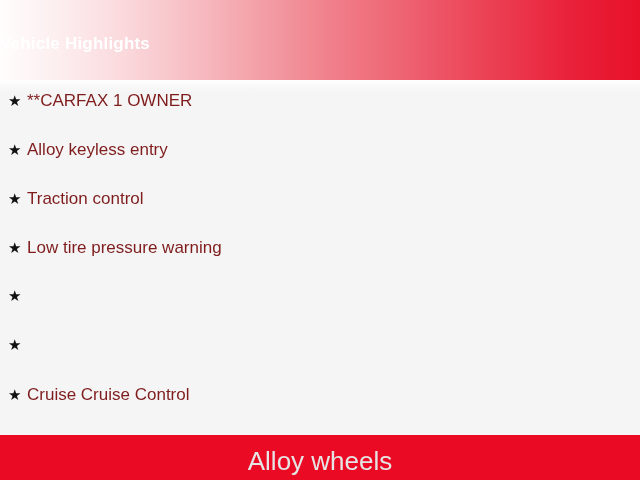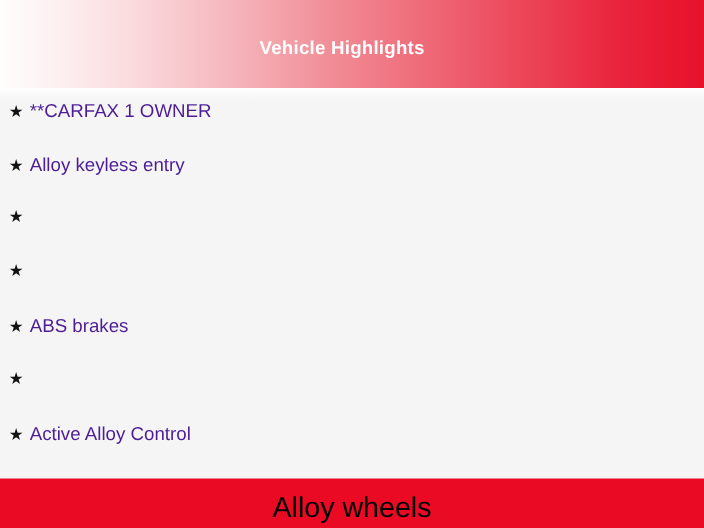--- a/index.html
+++ b/index.html
@@ -39,21 +39,21 @@
         #f4a7ae 38%,
         #f18a94 48%,
         #ef707d 58%,
         #ed5667 68%,
         #eb3a4e 79%,
         #e9213a 89%,
         #e8112a 100%
     );
     display: flex;
     align-items: center;
-    justify-content: center;
+    justify-content: flex-start;
     box-sizing: border-box;
     padding-right: 18px;
   }
   .header-title {
     color: #ffffff;
     font-size: 17px;
     font-weight: bold;
     letter-spacing: 0.2px;
     line-height: 1;
     white-space: nowrap;
@@ -90,38 +90,38 @@
   }
   .bullet-star {
     flex: 0 0 auto;
     width: 19px;
     color: #111111;
     font-size: 15px;
     line-height: 1;
     text-align: left;
   }
   .highlight-label {
-    color: #4c1d95;
+    color: #7f1d1d;
     font-size: 17px;
     line-height: 1;
     white-space: nowrap;
   }
 
   
   .footer {
     width: 640px;
     height: 49px;
     flex: 0 0 49px;
     background: #eb0a23;
     display: flex;
     align-items: center;
     justify-content: center;
   }
   .footer-label {
-    color: #000000;
+    color: #e5e5e5;
     font-size: 26px;
     font-weight: normal;
     line-height: 1;
     white-space: nowrap;
     margin-top: 2px;
   }
 </style>
 </head>
 <body>
 
@@ -139,38 +139,39 @@
       <span class="highlight-label">**CARFAX 1 OWNER</span>
     </li>
 
     <li class="highlight-item">
       <span class="bullet-star">★</span>
       <span class="highlight-label">Alloy keyless entry</span>
     </li>
 
     <li class="highlight-item">
       <span class="bullet-star">★</span>
+      <span class="highlight-label">Traction control</span>
+    </li>
+
+    <li class="highlight-item">
+      <span class="bullet-star">★</span>
+      <span class="highlight-label">Low tire pressure warning</span>
     </li>
 
     <li class="highlight-item">
       <span class="bullet-star">★</span>
     </li>
 
     <li class="highlight-item">
       <span class="bullet-star">★</span>
-      <span class="highlight-label">ABS brakes</span>
     </li>
 
     <li class="highlight-item">
       <span class="bullet-star">★</span>
-    </li>
-
-    <li class="highlight-item">
-      <span class="bullet-star">★</span>
-      <span class="highlight-label">Active Alloy Control</span>
+      <span class="highlight-label">Cruise Cruise Control</span>
     </li>
 
   </ul>
 
   <div class="footer">
     <div class="footer-label">Alloy wheels</div>
   </div>
 
 </div>
 

